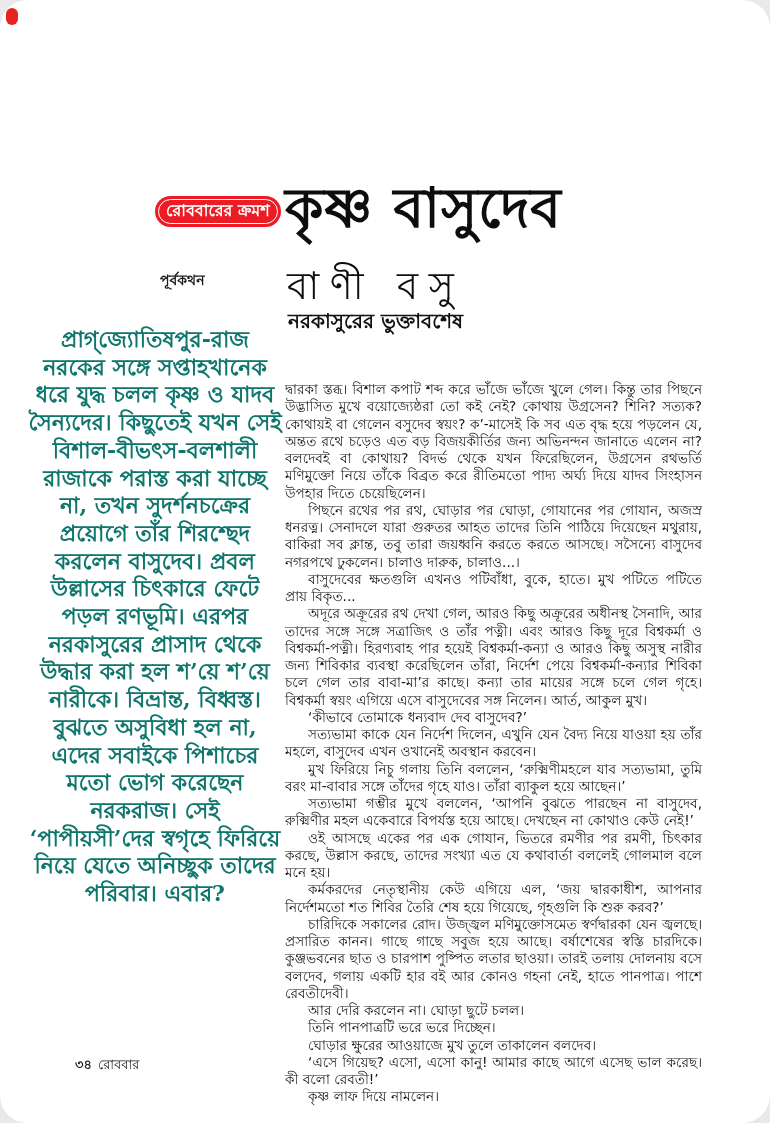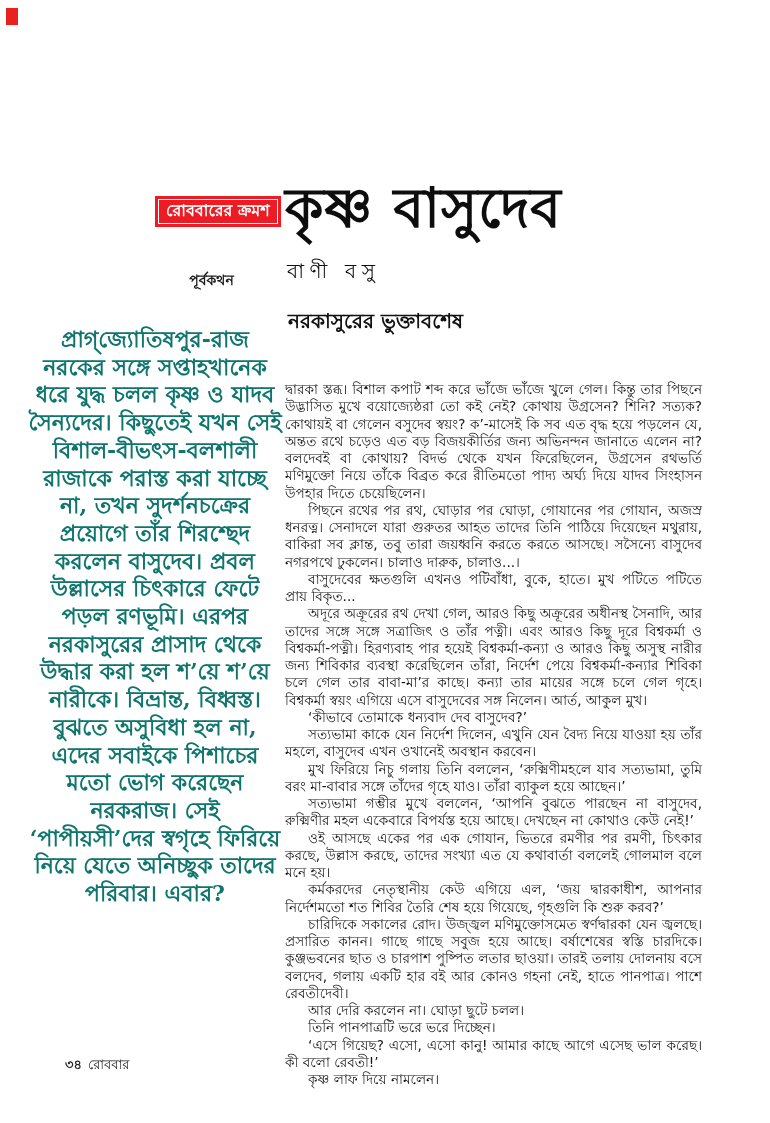--- a/index.html
+++ b/index.html
@@ -1,15 +1,15 @@
 <!DOCTYPE html>
 <html lang="bn"><head>
 <meta charset="utf-8">
 <style>
-  * { margin:0; padding:0; box-sizing:border-box; }
+  * { margin:0; padding:0; box-sizing:border-box;border-radius:27px; }
   html,body { background:#e9e9e9; }
   .page {
     position:relative;
     width:770px; height:1123px;
     margin:0 auto;
     background:#ffffff;
     font-family:"DejaVu Sans", sans-serif;
     color:#161616;
     overflow:hidden;
   }
@@ -38,29 +38,29 @@
     font-family:"DejaVu Serif", serif;
     font-weight:bold;
     font-size:55px;
     line-height:1.15;
     letter-spacing:1px;
     color:#0d0d0d;
     white-space:nowrap;
   }
   .prologue-label {
     position:absolute; left:160px; top:269px; width:103px;
-    text-align:center;
+    text-align:left;
     font-weight:bold;
     font-size:14px;
     color:#1a1a1a;
   }
   .author-name {
     position:absolute; left:287px; top:256px;
     font-family:"DejaVu Serif", serif;
-    font-size:20px;
+    font-size:38px;
     letter-spacing:0.28em;
     color:#0d0d0d;
     white-space:nowrap;
   }
   .section-heading {
     position:absolute; left:288px; top:306px;
     font-weight:bold;
     font-size:20px;
     color:#111111;
   }
@@ -76,21 +76,21 @@
   .body-column {
     position:absolute; left:285px; top:340px; width:417px;
     font-size:13.6px;
     line-height:17.25px;
     text-align:justify;
     color:#161616;
   }
   .body-column p { text-indent:1.7em; }
   .body-column p.no-indent { text-indent:0;margin-top:41px; }
   .page-footer {
-    position:absolute; left:65px; top:1055px;
+    position:absolute; left:75px; top:1055px;
     font-size:13px;
     color:#222222;
     white-space:nowrap;
   }
   .page-footer .num { font-weight:bold; margin-right:6px; }
 </style>
 </head>
 <body>
 
 <div class="page">
@@ -118,20 +118,21 @@
     <p>অদূরে অক্রূরের রথ দেখা গেল, আরও কিছু অক্রূরের অধীনস্থ সৈনাদি, আর তাদের সঙ্গে সঙ্গে সত্রাজিৎ ও তাঁর পত্নী। এবং আরও কিছু দূরে বিশ্বকর্মা ও বিশ্বকর্মা-পত্নী। হিরণ্যবাহ পার হয়েই বিশ্বকর্মা-কন্যা ও আরও কিছু অসুস্থ নারীর জন্য শিবিকার ব্যবস্থা করেছিলেন তাঁরা, নির্দেশ পেয়ে বিশ্বকর্মা-কন্যার শিবিকা চলে গেল তার বাবা-মা’র কাছে। কন্যা তার মায়ের সঙ্গে চলে গেল গৃহে। বিশ্বকর্মা স্বয়ং এগিয়ে এসে বাসুদেবের সঙ্গ নিলেন। আর্ত, আকুল মুখ।</p>
     <p>‘কীভাবে তোমাকে ধন্যবাদ দেব বাসুদেব?’</p>
     <p>সত্যভামা কাকে যেন নির্দেশ দিলেন, এখুনি যেন বৈদ্য নিয়ে যাওয়া হয় তাঁর মহলে, বাসুদেব এখন ওখানেই অবস্থান করবেন।</p>
     <p>মুখ ফিরিয়ে নিচু গলায় তিনি বললেন, ‘রুক্মিণীমহলে যাব সত্যভামা, তুমি বরং মা-বাবার সঙ্গে তাঁদের গৃহে যাও। তাঁরা ব্যাকুল হয়ে আছেন।’</p>
     <p>সত্যভামা গম্ভীর মুখে বললেন, ‘আপনি বুঝতে পারছেন না বাসুদেব, রুক্মিণীর মহল একেবারে বিপর্যস্ত হয়ে আছে। দেখছেন না কোথাও কেউ নেই!’</p>
     <p>ওই আসছে একের পর এক গোযান, ভিতরে রমণীর পর রমণী, চিৎকার করছে, উল্লাস করছে, তাদের সংখ্যা এত যে কথাবার্তা বললেই গোলমাল বলে মনে হয়।</p>
     <p>কর্মকরদের নেতৃস্থানীয় কেউ এগিয়ে এল, ‘জয় দ্বারকাধীশ, আপনার নির্দেশমতো শত শিবির তৈরি শেষ হয়ে গিয়েছে, গৃহগুলি কি শুরু করব?’</p>
     <p>চারিদিকে সকালের রোদ। উজ্জ্বল মণিমুক্তোসমেত স্বর্ণদ্বারকা যেন জ্বলছে। প্রসারিত কানন। গাছে গাছে সবুজ হয়ে আছে। বর্ষাশেষের স্বস্তি চারদিকে। কুঞ্জভবনের ছাত ও চারপাশ পুষ্পিত লতার ছাওয়া। তারই তলায় দোলনায় বসে বলদেব, গলায় একটি হার বই আর কোনও গহনা নেই, হাতে পানপাত্র। পাশে রেবতীদেবী।</p>
     <p>আর দেরি করলেন না। ঘোড়া ছুটে চলল।</p>
     <p>তিনি পানপাত্রটি ভরে ভরে দিচ্ছেন।</p>
+    <p>ঘোড়ার ক্ষুরের আওয়াজে মুখ তুলে তাকালেন বলদেব।</p>
     <p>‘এসে গিয়েছ? এসো, এসো কানু! আমার কাছে আগে এসেছ ভাল করেছ। কী বলো রেবতী!’</p>
     <p>কৃষ্ণ লাফ দিয়ে নামলেন।</p>
   </div>
 
   <div class="page-footer">
     <span class="num">৩৪</span><span>রোববার</span>
   </div>
 
 </div>
 

